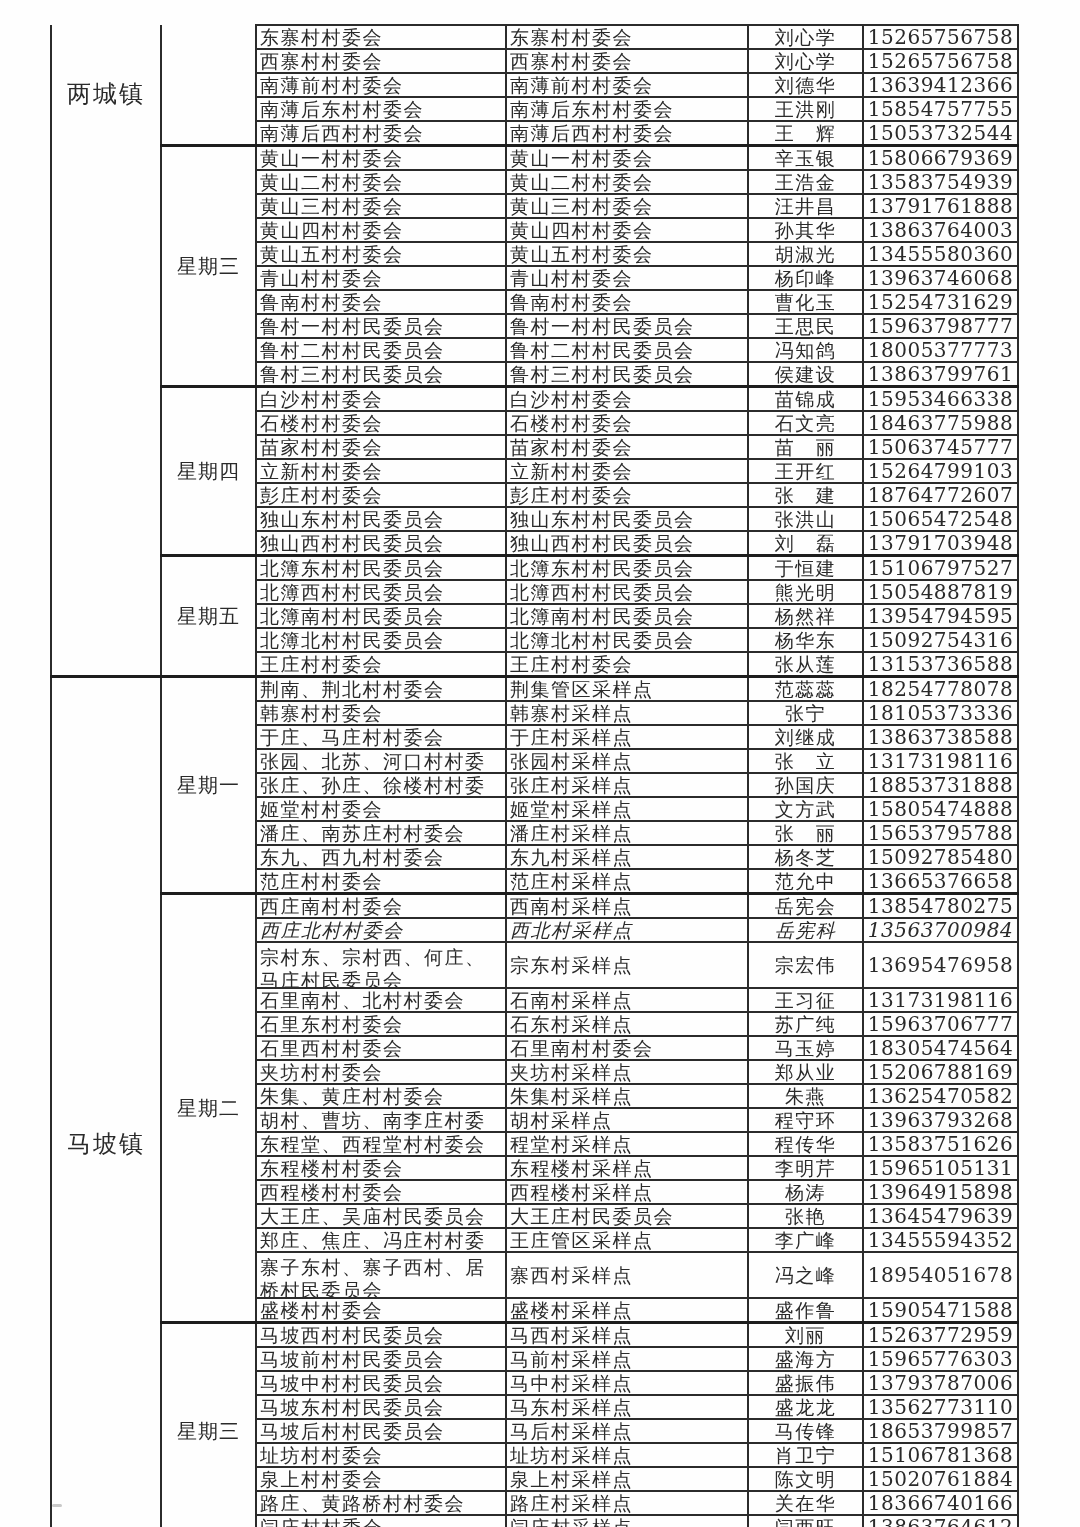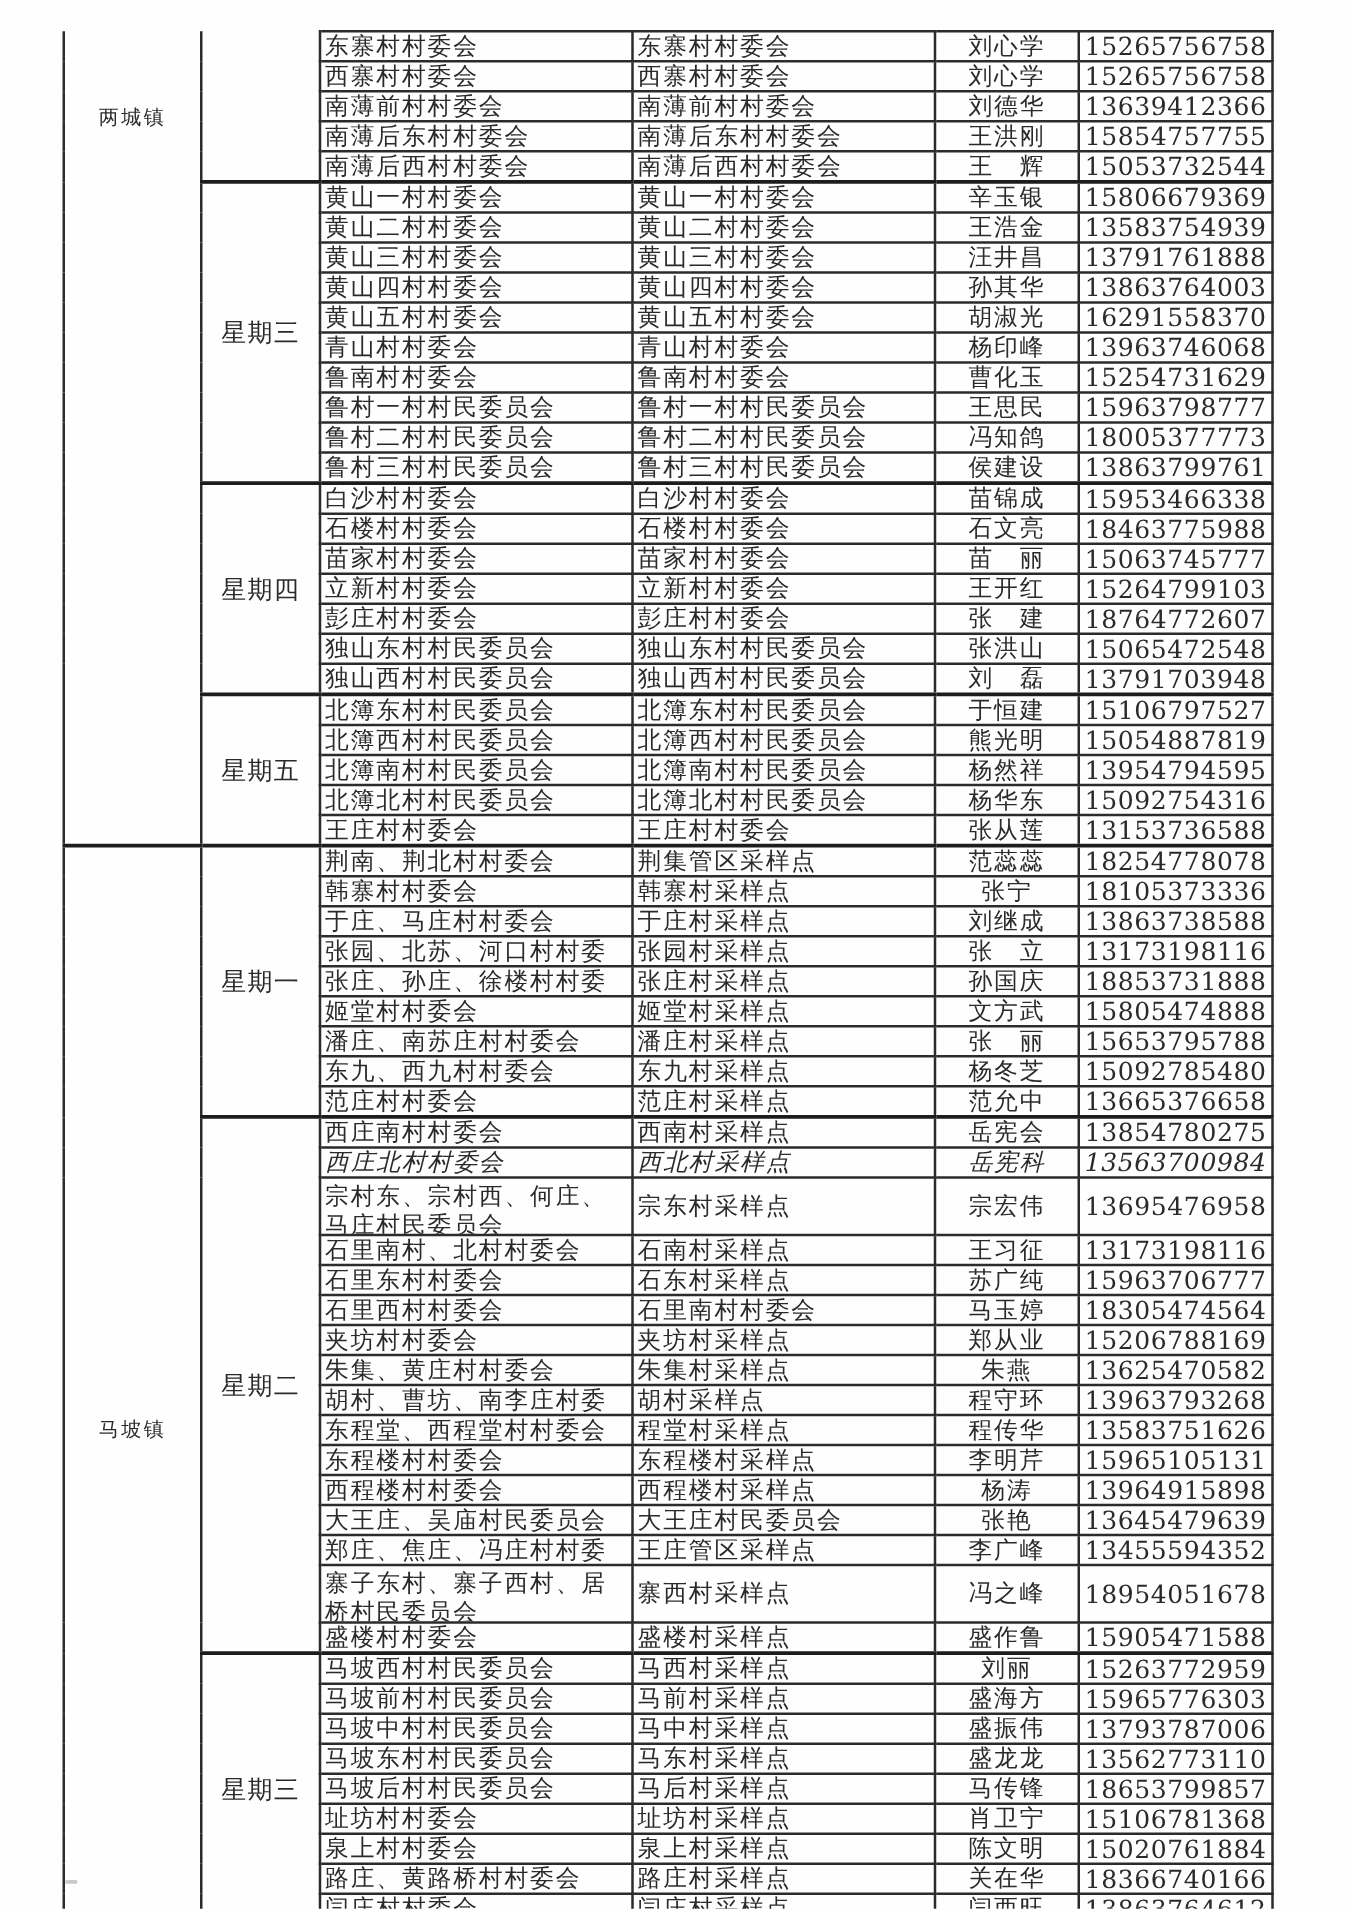--- a/index.html
+++ b/index.html
@@ -23,21 +23,21 @@
     padding:0 3px;
     vertical-align:middle;
     font-size:19px;
     line-height:22px;
     letter-spacing:1.5px;
     overflow:hidden;
   }
   td.town-cell{
     text-align:center;
     vertical-align:top;
-    font-size:16px;
+    font-size:24px;
     letter-spacing:2px;
   }
   td.weekday-cell{
     text-align:center;
     font-size:20px;
     letter-spacing:1px;
   }
   td.committee-cell, td.site-cell{
     text-align:left;
     white-space:nowrap;
@@ -131,21 +131,21 @@
         <tr style="height: 22.5px;">
           <td class="committee-cell">黄山四村村委会</td>
           <td class="site-cell">黄山四村村委会</td>
           <td class="person-cell">孙其华</td>
           <td class="phone-cell">13863764003</td>
         </tr>
         <tr style="height: 22.5px;">
           <td class="committee-cell">黄山五村村委会</td>
           <td class="site-cell">黄山五村村委会</td>
           <td class="person-cell">胡淑光</td>
-          <td class="phone-cell">16291558370</td>
+          <td class="phone-cell">13455580360</td>
         </tr>
         <tr style="height: 22.5px;">
           <td class="committee-cell">青山村村委会</td>
           <td class="site-cell">青山村村委会</td>
           <td class="person-cell">杨印峰</td>
           <td class="phone-cell">13963746068</td>
         </tr>
         <tr style="height: 22.5px;">
           <td class="committee-cell">鲁南村村委会</td>
           <td class="site-cell">鲁南村村委会</td>

